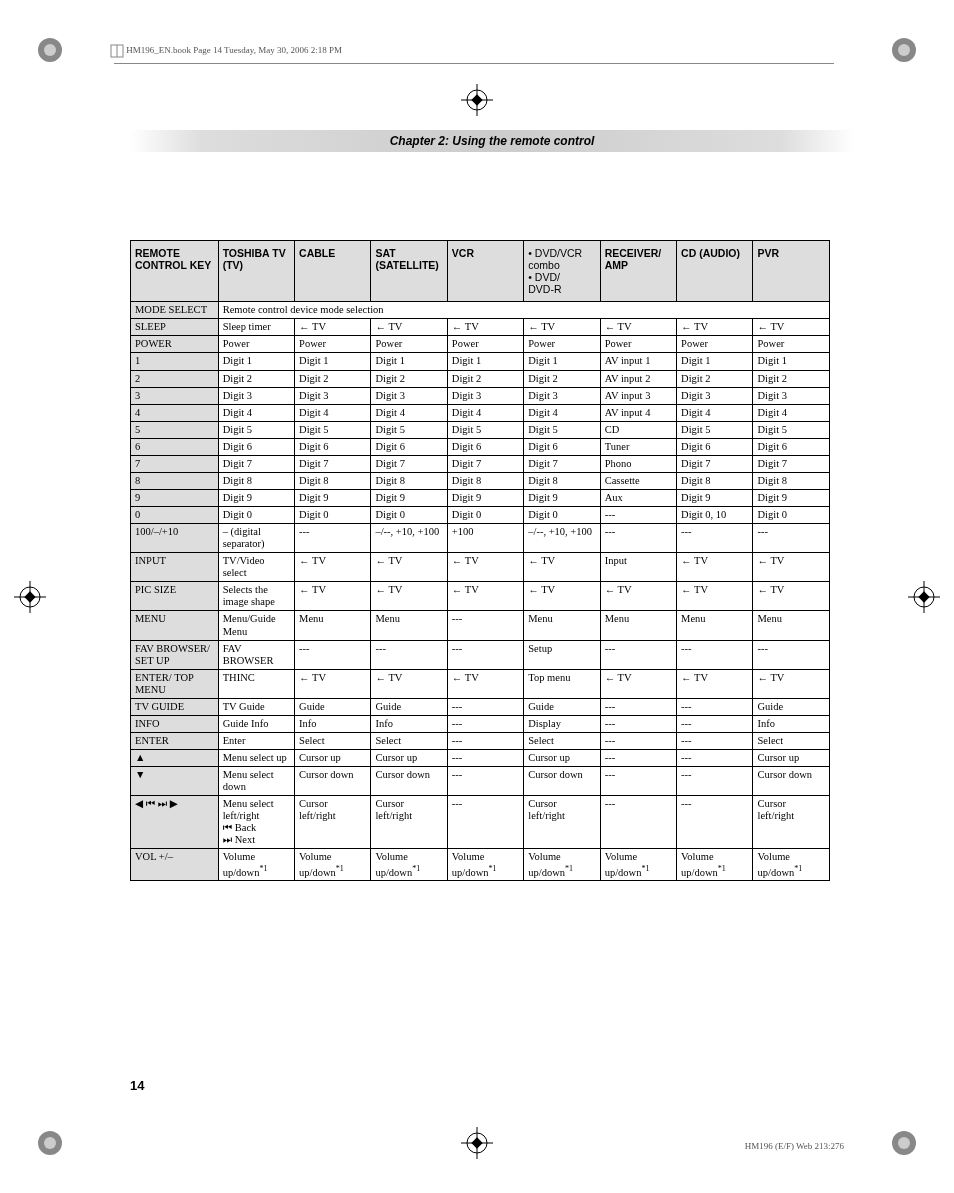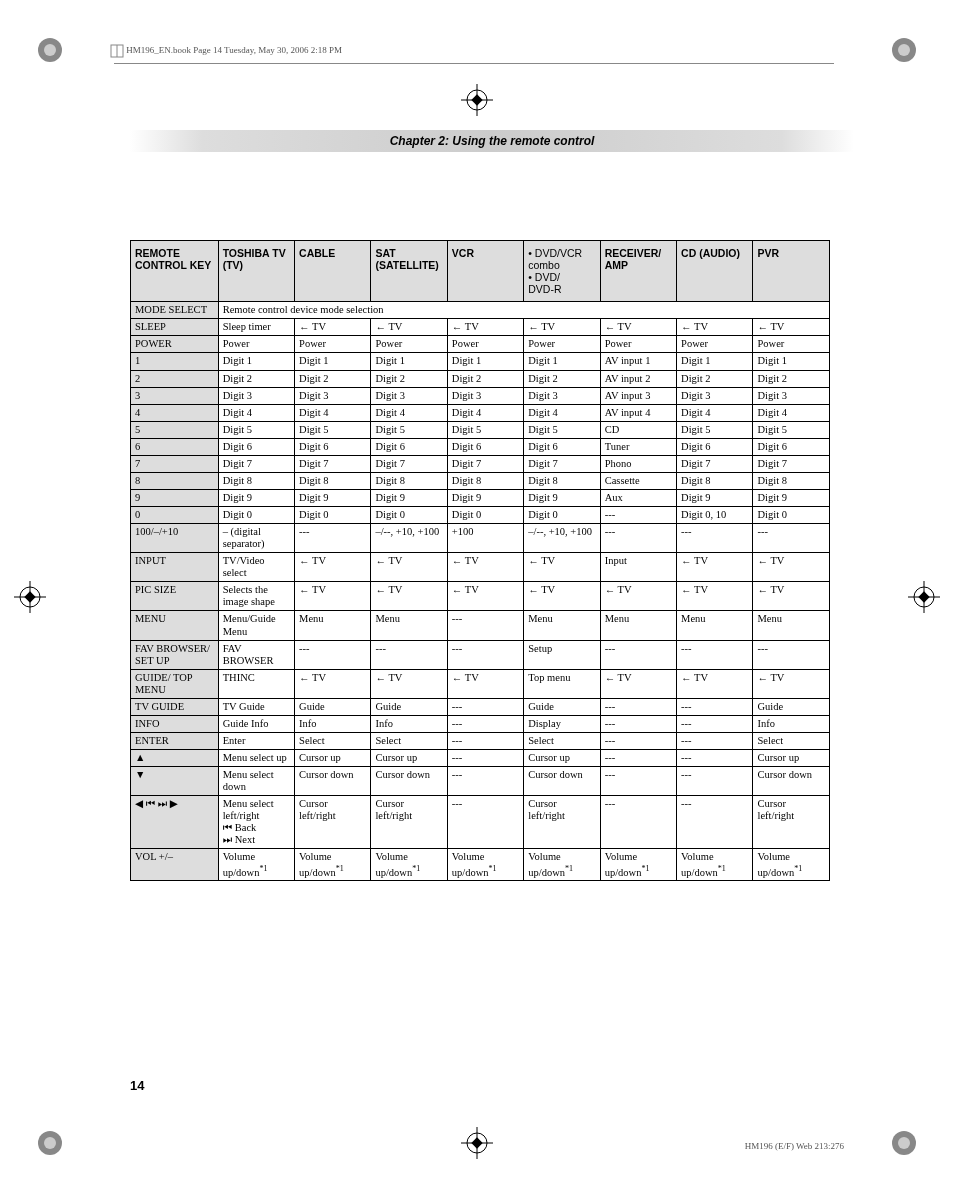--- a/index.html
+++ b/index.html
@@ -405,21 +405,21 @@
             <td style="white-space: pre-line;">FAV BROWSER</td>
             <td style="white-space: pre-line;">---</td>
             <td style="white-space: pre-line;">---</td>
             <td style="white-space: pre-line;">---</td>
             <td style="white-space: pre-line;">Setup</td>
             <td style="white-space: pre-line;">---</td>
             <td style="white-space: pre-line;">---</td>
             <td style="white-space: pre-line;">---</td>
           </tr>
           <tr>
-            <td class="keycell">GUIDE/ TOP MENU</td>
+            <td class="keycell">ENTER/ TOP MENU</td>
             <td style="white-space: pre-line;">THINC</td>
             <td style="white-space: pre-line;">← TV</td>
             <td style="white-space: pre-line;">← TV</td>
             <td style="white-space: pre-line;">← TV</td>
             <td style="white-space: pre-line;">Top menu</td>
             <td style="white-space: pre-line;">← TV</td>
             <td style="white-space: pre-line;">← TV</td>
             <td style="white-space: pre-line;">← TV</td>
           </tr>
           <tr>

